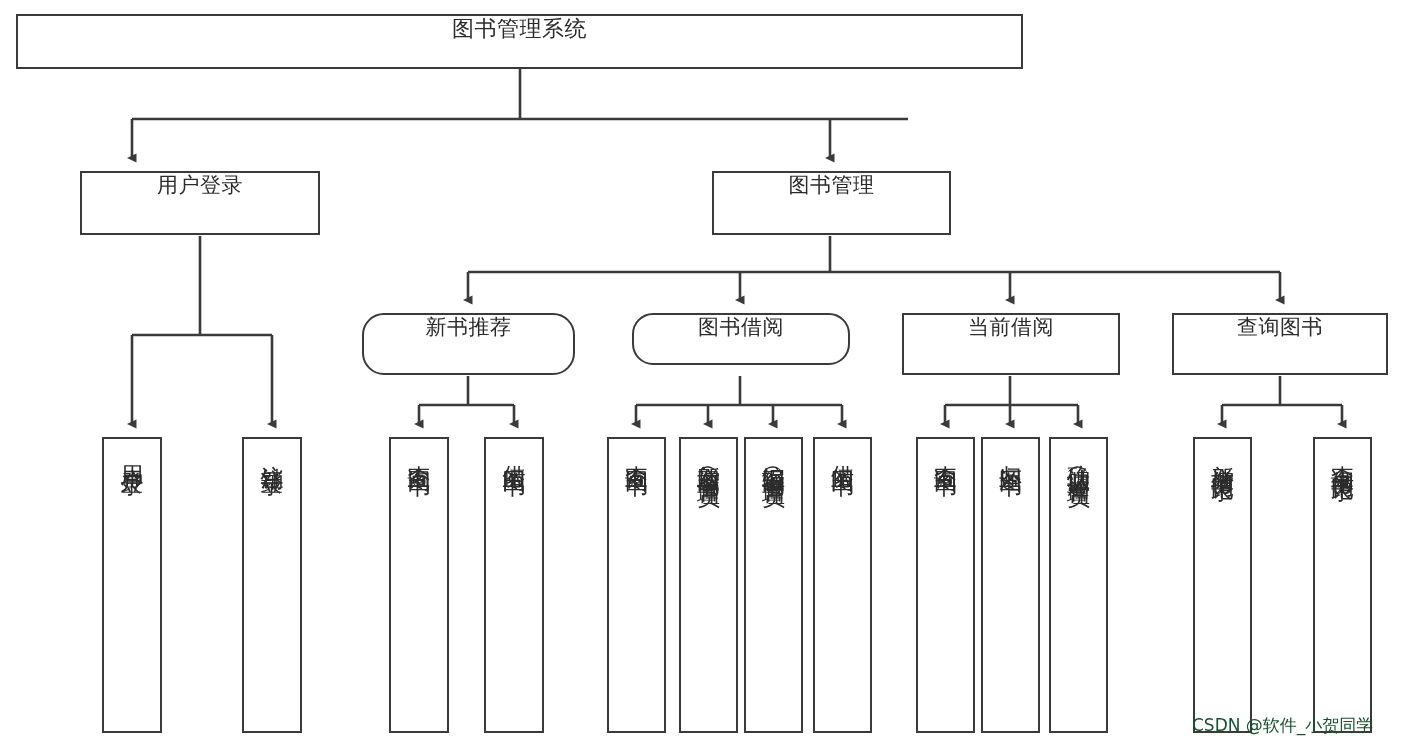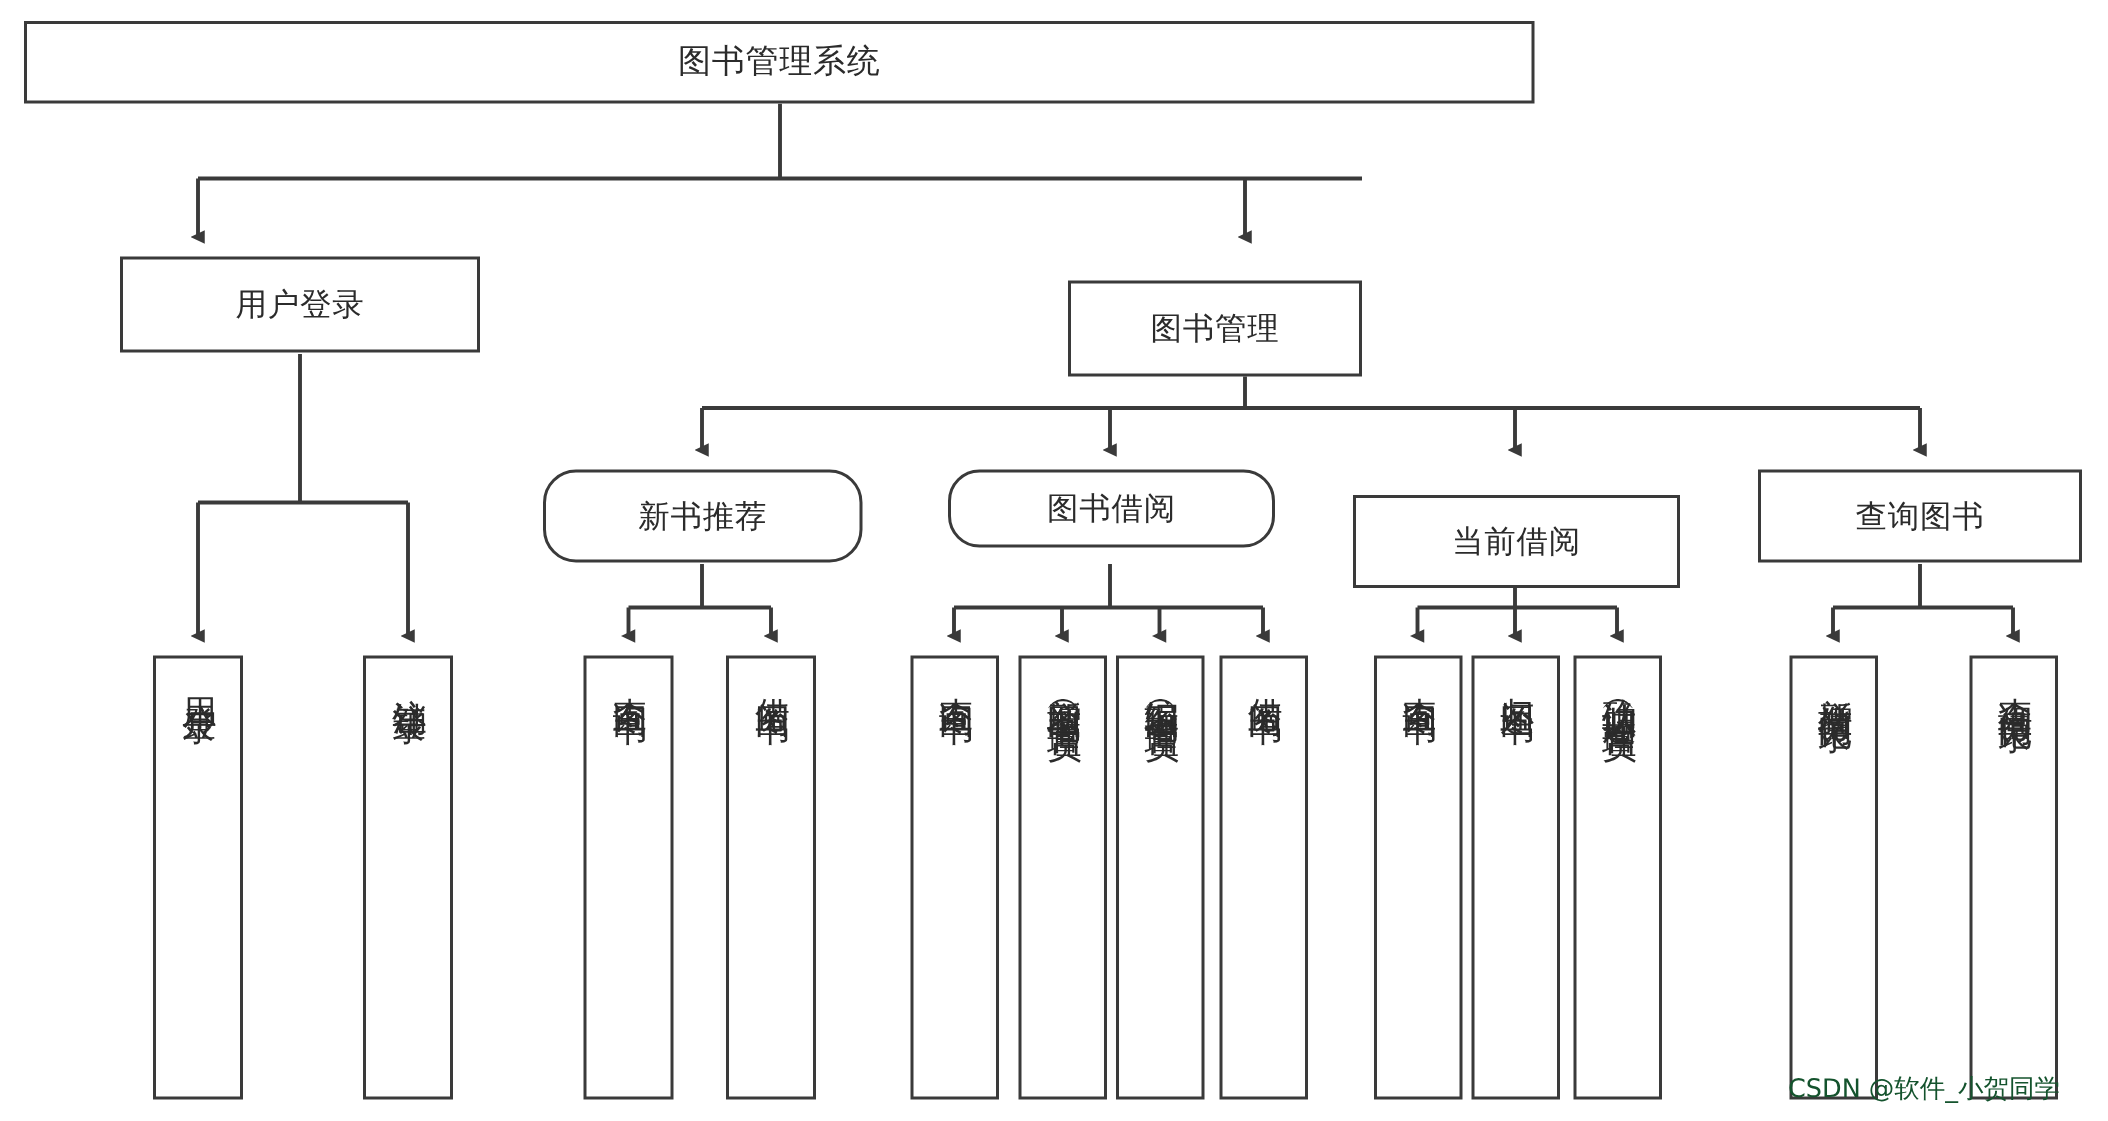--- a/index.html
+++ b/index.html
@@ -23,21 +23,20 @@
     top: 0;
     width: 1405px;
     height: 747px;
   }
   .node {
     position: absolute;
     box-sizing: border-box;
     background: #ffffff;
     border: 2px solid #3a3a3a;
     display: flex;
-    align-items: center;
     justify-content: center;
     color: #2b2b2b;
   }
   .node .lbl {
     display: block;
     line-height: 1.15;
     letter-spacing: 0.5px;
   }
   .node.h .lbl {
     writing-mode: horizontal-tb;
@@ -120,31 +119,31 @@
     </g>
   </svg>
 
   <div class="node h root" style="left:16px; top:14px; width:1007px; height:55px;">
     <span class="lbl">图书管理系统</span>
   </div>
 
   <div class="node h" style="left:80px; top:171px; width:240px; height:64px;">
     <span class="lbl">用户登录</span>
   </div>
-  <div class="node h" style="left:712px; top:187px; width:196px; height:64px;">
+  <div class="node h" style="left:712px; top:171px; width:239px; height:64px;">
     <span class="lbl">图书管理</span>
   </div>
 
   <div class="node h" style="left:362px; top:313px; width:213px; height:62px;border-radius:22px;">
     <span class="lbl">新书推荐</span>
   </div>
   <div class="node h" style="left:632px; top:313px; width:218px; height:52px;border-radius:21px;">
     <span class="lbl">图书借阅</span>
   </div>
-  <div class="node h" style="left:902px; top:330px; width:218px; height:62px;">
+  <div class="node h" style="left:902px; top:313px; width:218px; height:62px;">
     <span class="lbl">当前借阅</span>
   </div>
   <div class="node h" style="left:1172px; top:313px; width:216px; height:62px;">
     <span class="lbl">查询图书</span>
   </div>
 
   <div class="node v" style="left:102px; top:437px; width:60px; height:296px;">
     <span class="lbl">用户登录</span>
   </div>
   <div class="node v" style="left:242px; top:437px; width:60px; height:296px;">

